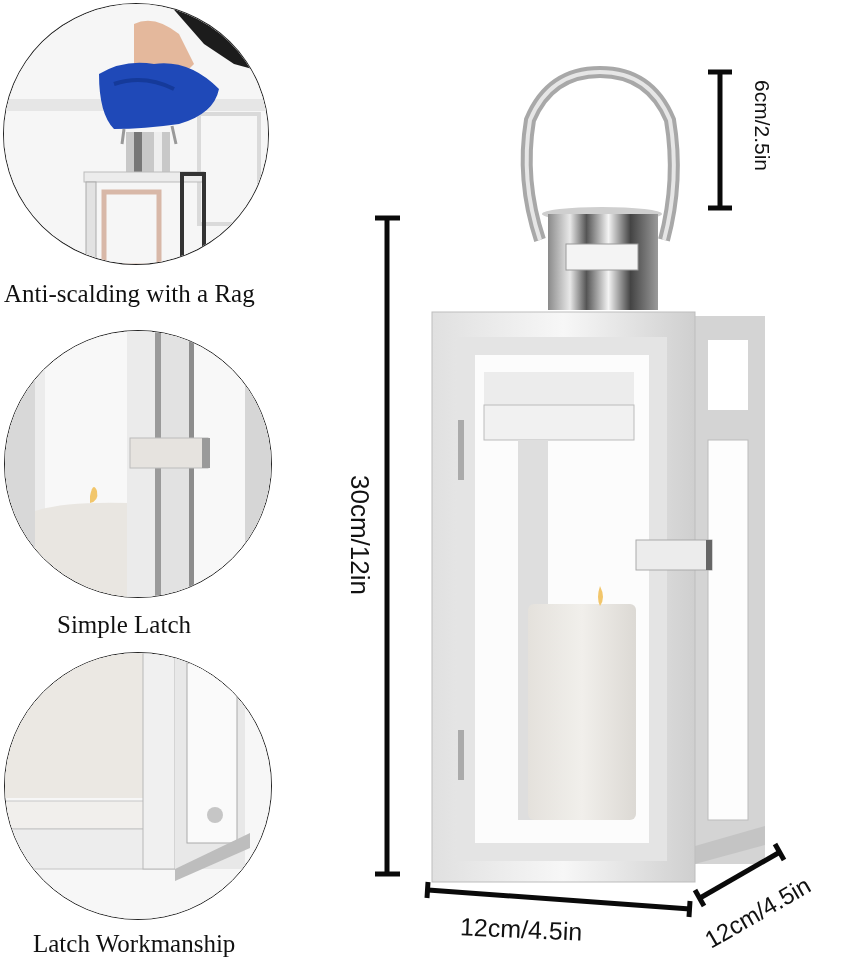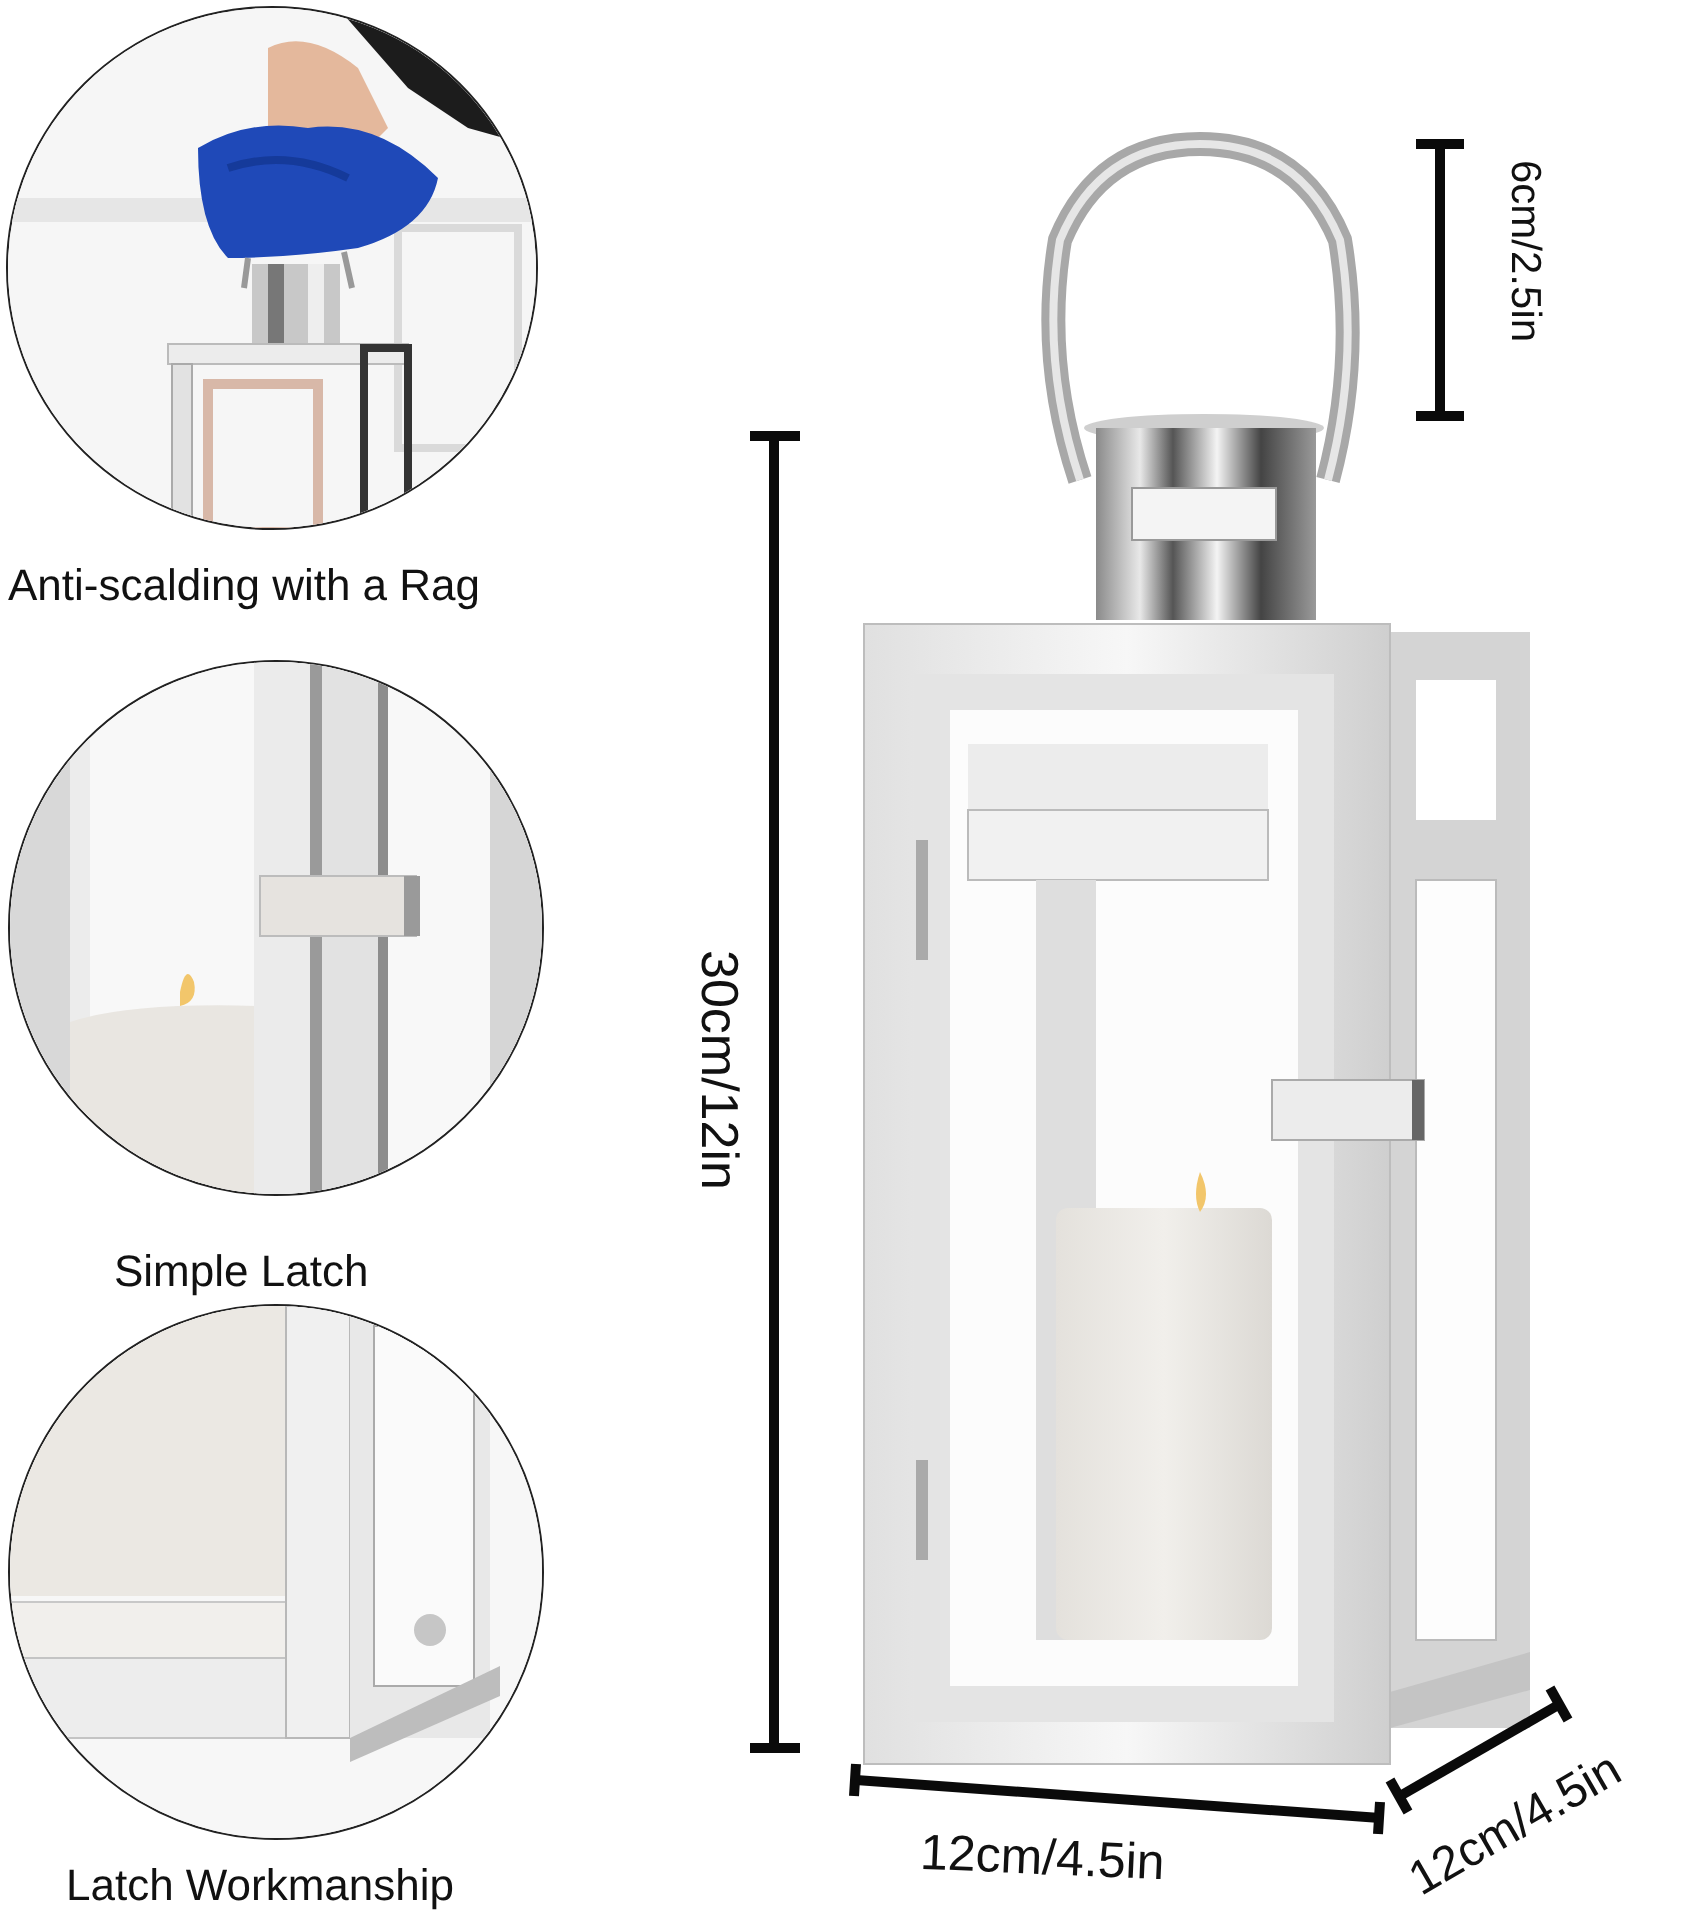--- a/index.html
+++ b/index.html
@@ -1,18 +1,18 @@
 <!DOCTYPE html>
 <html><head>
 <meta charset="utf-8">
 <style>
   html, body { margin:0; padding:0; background:#ffffff; }
   body { width:850px; height:961px; position:relative; overflow:hidden; font-family:"Liberation Sans", sans-serif; }
   .circle { position:absolute; border-radius:50%; border:1.5px solid #222; overflow:hidden; background:#f4f4f4; box-sizing:border-box; }
-  .caption { position:absolute; font-family:Liberation Sans, sans-serif; font-size:22px; color:#111; white-space:nowrap; }
+  .caption { position:absolute; font-family:Liberation Serif, serif; font-size:25px; color:#111; white-space:nowrap; }
   .dim-label { position:absolute; font-family:"Liberation Sans", sans-serif; color:#111; white-space:nowrap; }
   svg { position:absolute; left:0; top:0; }
 </style>
 </head>
 <body>
 
 <div class="circle" style="left:3px;top:3px;width:266px;height:262px;">
   <svg width="266" height="262">
     <rect x="0" y="0" width="266" height="262" fill="#f6f6f6"></rect>
     <rect x="0" y="95" width="266" height="12" fill="#e6e6e6"></rect>
@@ -42,21 +42,21 @@
     <path d="M85 165 Q88 150 92 160 Q94 170 85 172 Z" fill="#f2c66b"></path>
     <rect x="122" y="0" width="28" height="268" fill="#ebebeb"></rect>
     <rect x="150" y="0" width="6" height="268" fill="#9a9a9a"></rect>
     <rect x="156" y="0" width="28" height="268" fill="#e2e2e2"></rect>
     <rect x="184" y="0" width="5" height="268" fill="#8d8d8d"></rect>
     <rect x="125" y="107" width="78" height="30" fill="#e6e3df" stroke="#bcbcbc"></rect>
     <rect x="197" y="107" width="8" height="30" fill="#9a9a9a"></rect>
     <rect x="240" y="0" width="28" height="268" fill="#d6d6d6"></rect>
   </svg>
 </div>
-<div class="caption" style="left:57px;top:611px;margin-top:12px;">Simple Latch</div>
+<div class="caption" style="left:57px;top:611px;">Simple Latch</div>
 
 <div class="circle" style="left:4px;top:652px;width:268px;height:268px;">
   <svg width="268" height="268">
     <rect x="0" y="0" width="268" height="268" fill="#f7f7f7"></rect>
     <rect x="0" y="0" width="140" height="145" fill="#ebe8e3"></rect>
     <rect x="0" y="148" width="140" height="28" fill="#f1efec" stroke="#c8c8c8"></rect>
     <rect x="0" y="176" width="170" height="40" fill="#ededed" stroke="#c4c4c4"></rect>
     <rect x="138" y="0" width="32" height="216" fill="#f0f0f0" stroke="#b8b8b8"></rect>
     <rect x="170" y="0" width="70" height="216" fill="#e8e8e8"></rect>
     <rect x="182" y="10" width="50" height="180" fill="#fafafa" stroke="#aaa"></rect>

